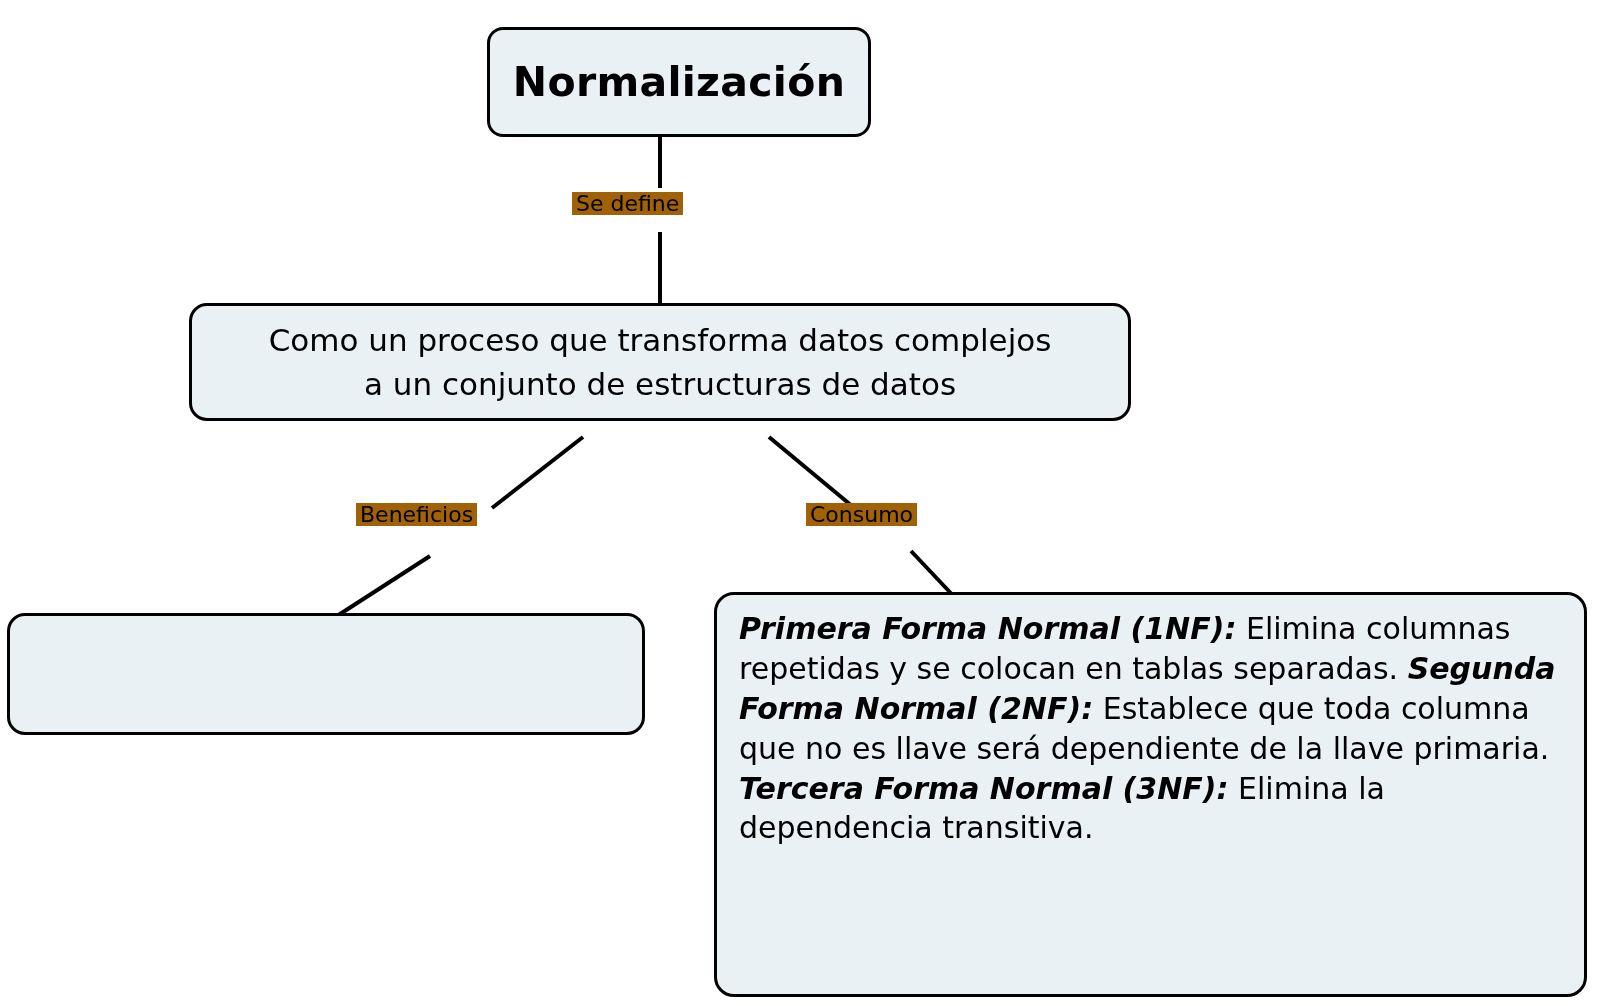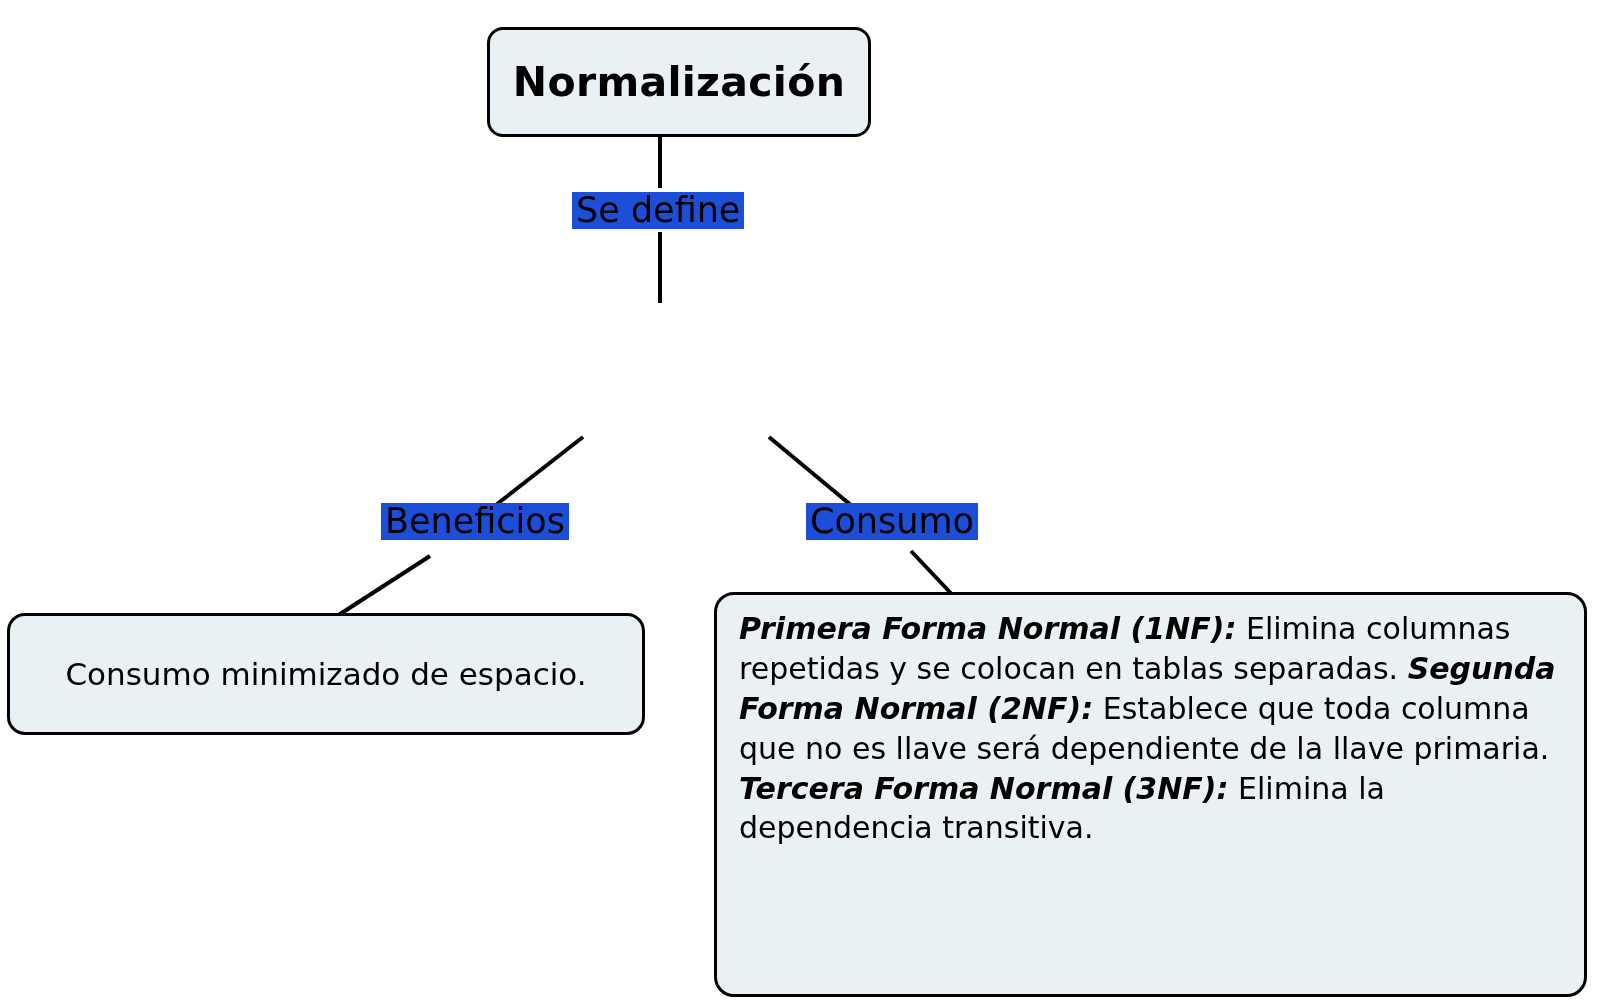--- a/index.html
+++ b/index.html
@@ -95,32 +95,32 @@
   .nf-term {
     font-weight: bold;
     font-style: italic;
   }
   .nf-desc {
     font-weight: normal;
     font-style: normal;
   }
   .edge-label {
     position: absolute;
-    font-size: 35px;
+    font-size: 22px;
     white-space: nowrap;
-    background: #1d4ed8;
+    background: #a16207;
     padding: 0 4px;
     line-height: 1.05;
   }
   .label-define {
     left: 572px;
     top: 192px;
   }
   .label-benefits {
-    left: 381px;
+    left: 356px;
     top: 503px;
   }
   .label-degrees {
     left: 806px;
     top: 503px;
   }
 </style>
 </head>
 <body>
 
@@ -137,27 +137,30 @@
     <line x1="769" y1="437" x2="852" y2="506" stroke="#000000" stroke-width="4"></line>
     <line x1="911" y1="551" x2="963" y2="606" stroke="#000000" stroke-width="4"></line>
   </svg>
 
   <div class="node node-title">
     <span class="node-text">Normalización</span>
   </div>
 
   <div class="edge-label label-define">Se define</div>
 
+  <div class="node node-definition">
+    <span class="node-text"><span>Como un proceso que transforma datos complejos</span><br><span>a un conjunto de estructuras de datos</span></span>
+  </div>
 
   <div class="edge-label label-benefits">Beneficios</div>
 
   <div class="edge-label label-degrees">Consumo</div>
 
   <div class="node node-benefits">
-    <span class="node-text"><span>Consumo minimizado de espacio.</span><br></span>
+    <span class="node-text"><br></span>
   </div>
 
   <div class="node node-degrees">
     <div class="degrees-body">
       <span>
         <span class="nf-term">Primera Forma Normal (1NF):</span><span class="nf-desc"> Elimina columnas repetidas y se colocan en tablas separadas.</span>
       </span>
       <span>
         <span class="nf-term">Segunda Forma Normal (2NF):</span><span class="nf-desc"> Establece que toda columna que no es llave será dependiente de la llave primaria.</span>
       </span>

